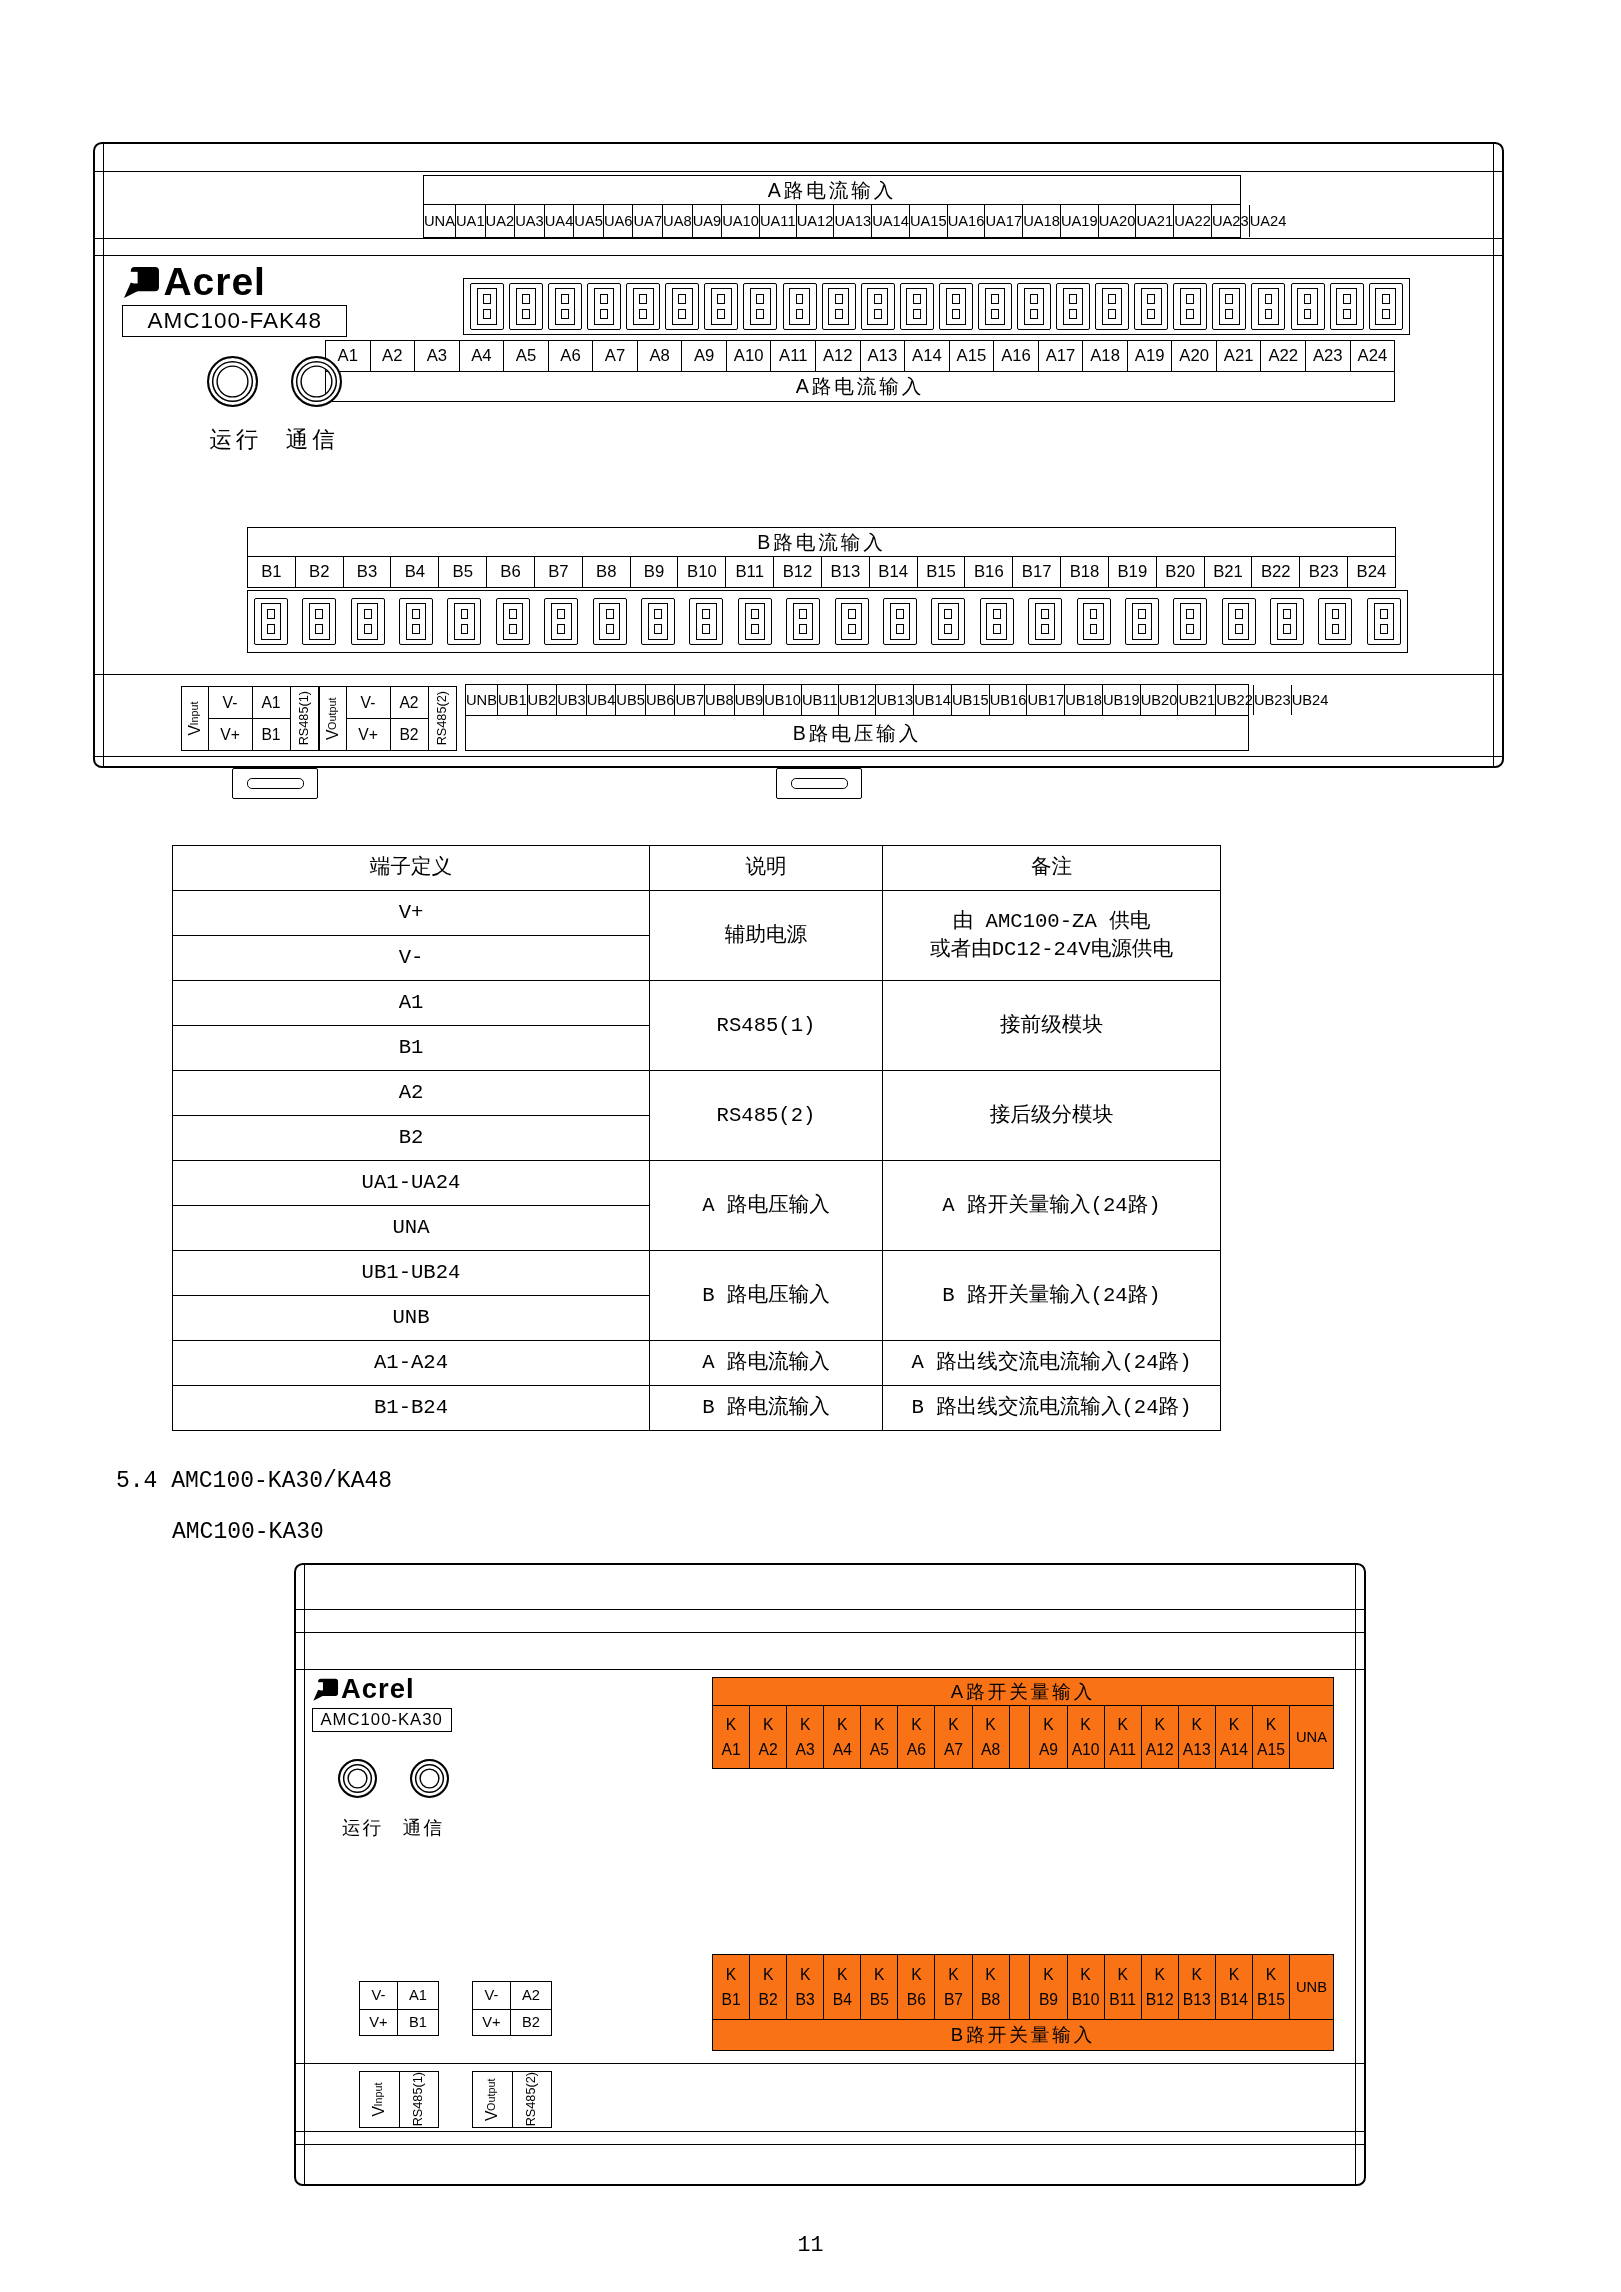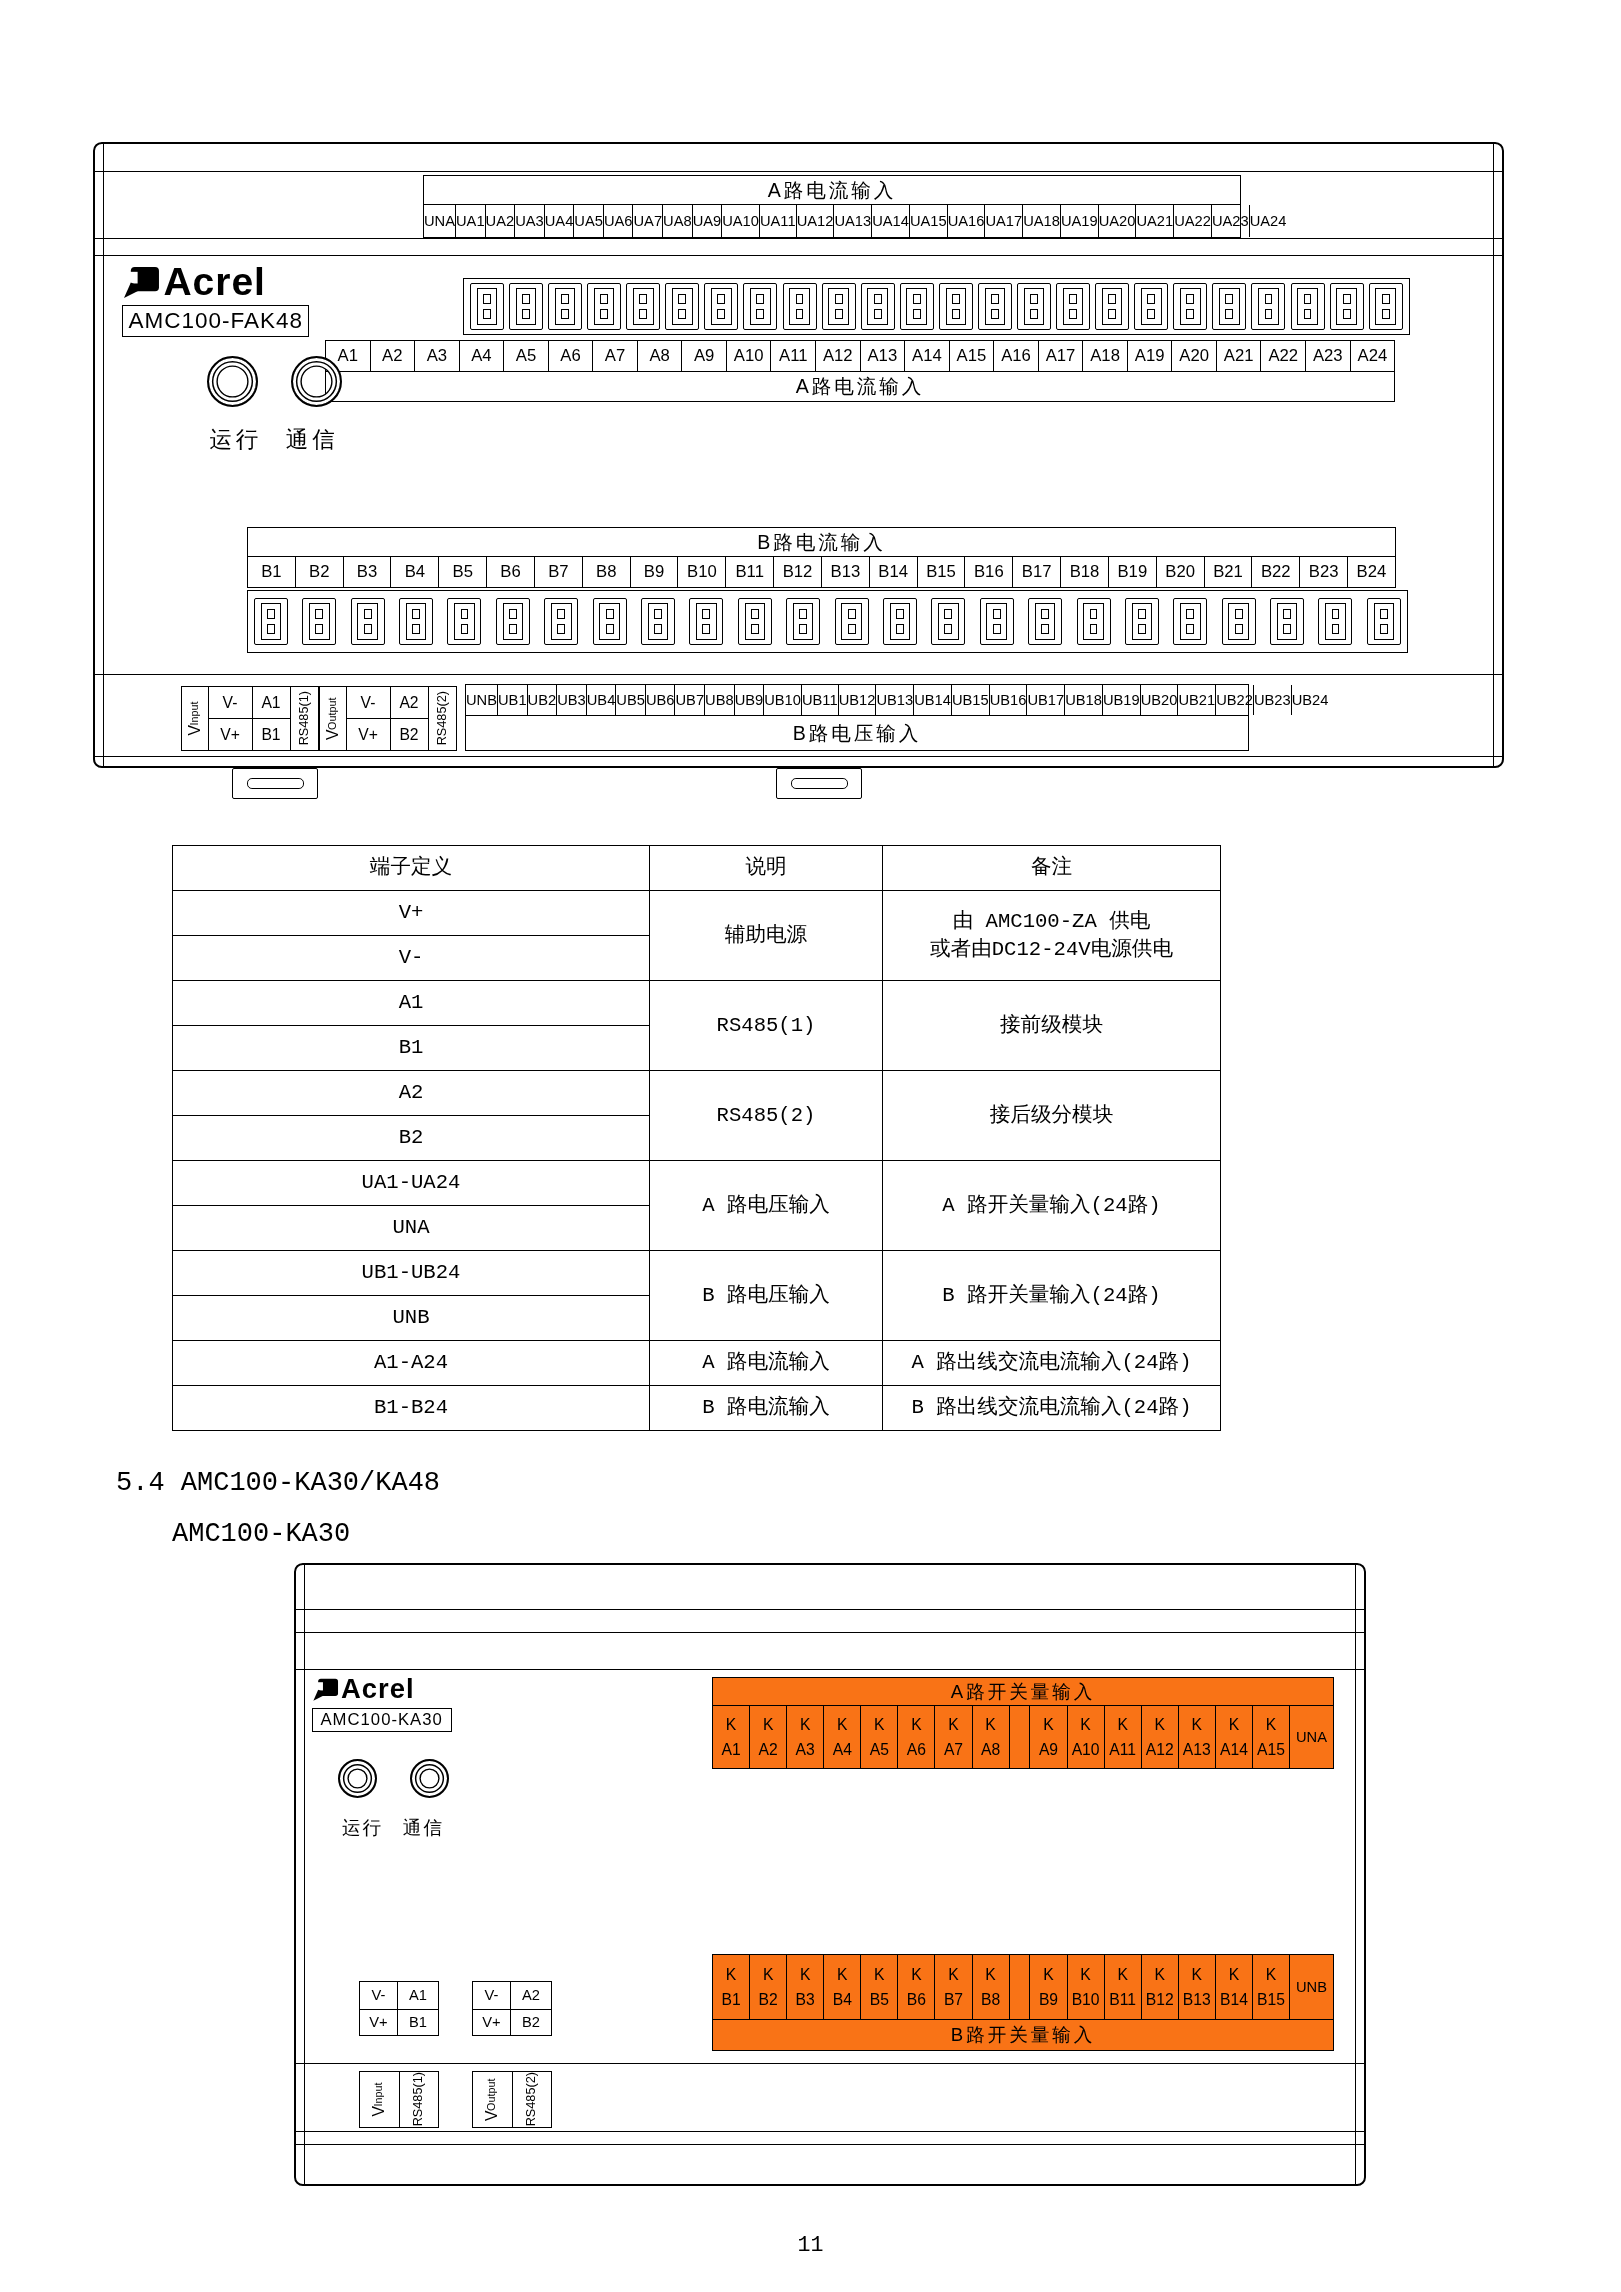--- a/index.html
+++ b/index.html
@@ -31,21 +31,21 @@
   .conn{width:32px;height:45px;border:1.5px solid #000;border-radius:2px;display:flex;
         align-items:center;justify-content:center;flex:none;}
   .connb{width:18.6px;height:35px;border:1.5px solid #000;display:flex;flex-direction:column;
          align-items:center;justify-content:space-evenly;}
   .pin{width:5.9px;height:7.8px;border:1px solid #000;display:block;}
 
   
   .logo{position:absolute;display:flex;flex-direction:column;align-items:flex-start;gap:5.9px;}
   .logorow{display:flex;align-items:flex-end;gap:2px;}
   .logotext{font-weight:bold;font-size:39px;letter-spacing:1px;line-height:0.9;}
-  .modelbox{border:1.5px solid #000;padding:2px 5px;font-size:22.5px;letter-spacing:1px;white-space:nowrap;}
+  .modelbox{border:1.5px solid #000;padding:2px 24px;font-size:22.5px;letter-spacing:1px;white-space:nowrap;}
   .logo.small .logotext{font-size:27.4px;}
   .logo.small .modelbox{font-size:16.7px;padding:1px 7.8px;}
 
   
   .ledgroup{position:absolute;display:flex;flex-direction:column;gap:17px;align-items:center;}
   .ledrow{display:flex;gap:33px;}
   .led{width:47px;height:47px;border-radius:50%;border:2px solid #000;
        box-shadow:inset 0 0 0 2.9px #fff,inset 0 0 0 4.4px #000,inset 0 0 0 7.4px #fff,inset 0 0 0 8.8px #000;}
   .ledlabels{display:flex;gap:23.5px;font-size:22.5px;letter-spacing:3.9px;white-space:nowrap;}
   .ledgroup.small .led{width:35px;height:35px;}
@@ -68,21 +68,21 @@
        display:flex;align-items:center;justify-content:center;}
   .slot{width:55px;height:8.8px;border:1.2px solid #000;border-radius:4.9px;}
 
   
   #termtable{position:absolute;border-collapse:collapse;table-layout:fixed;background:#fff;
              font-family:"Liberation Mono","DejaVu Sans Mono",monospace;font-size:20.6px;}
   #termtable th,#termtable td{border:1.5px solid #000;text-align:center;height:44px;padding:0 3.9px;
              font-weight:normal;line-height:1.35;}
 
   .heading{position:absolute;font-family:"Liberation Mono","DejaVu Sans Mono",monospace;
-           font-size:27px;white-space:pre;}
+           font-size:23px;white-space:pre;}
   .pagenum{position:absolute;left:0;right:0;top:2233px;text-align:center;
            font-family:"Liberation Mono","DejaVu Sans Mono",monospace;font-size:21.6px;}
 
   
   .kbox{position:absolute;border:1.5px solid #000;display:flex;flex-direction:column;background:#f97316;}
   .khead{height:27.4px;border-bottom:1.2px solid #000;display:flex;align-items:center;justify-content:center;
          font-size:18.6px;letter-spacing:2.9px;}
   .kband{height:30px;border-top:1.2px solid #000;display:flex;align-items:center;justify-content:center;
          font-size:18.6px;letter-spacing:2.9px;}
   .kbody{flex:1;display:flex;}

